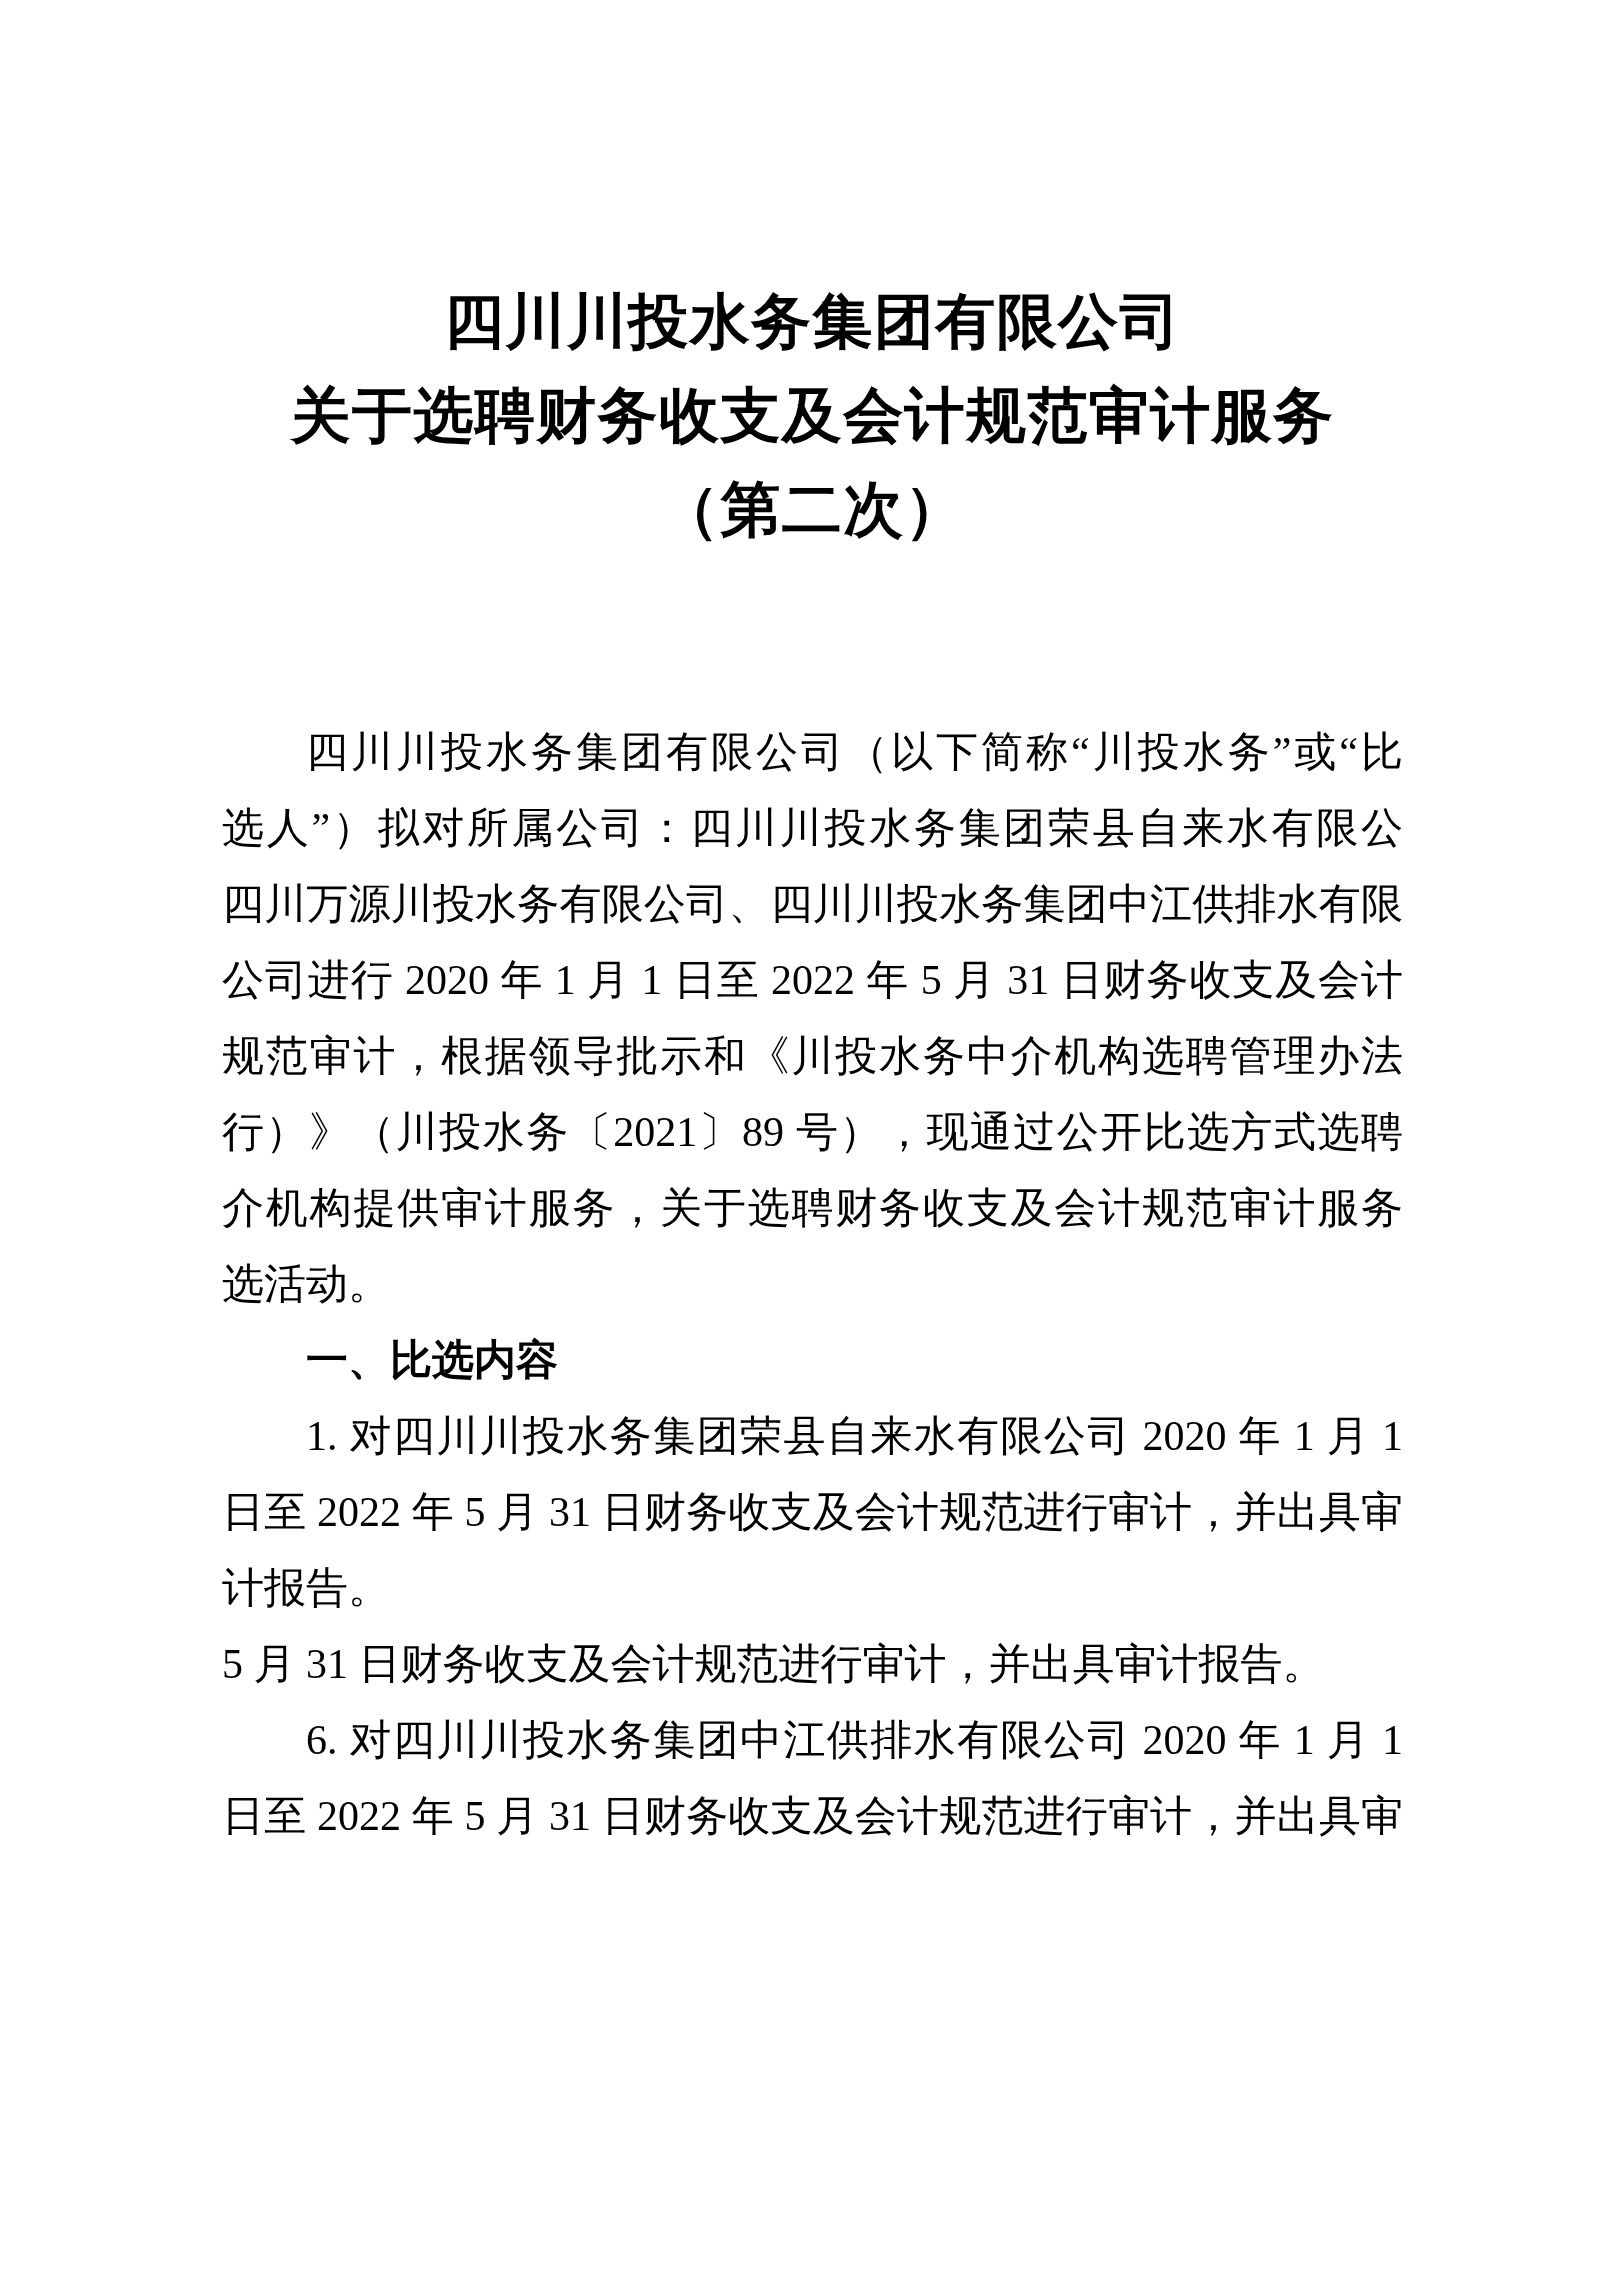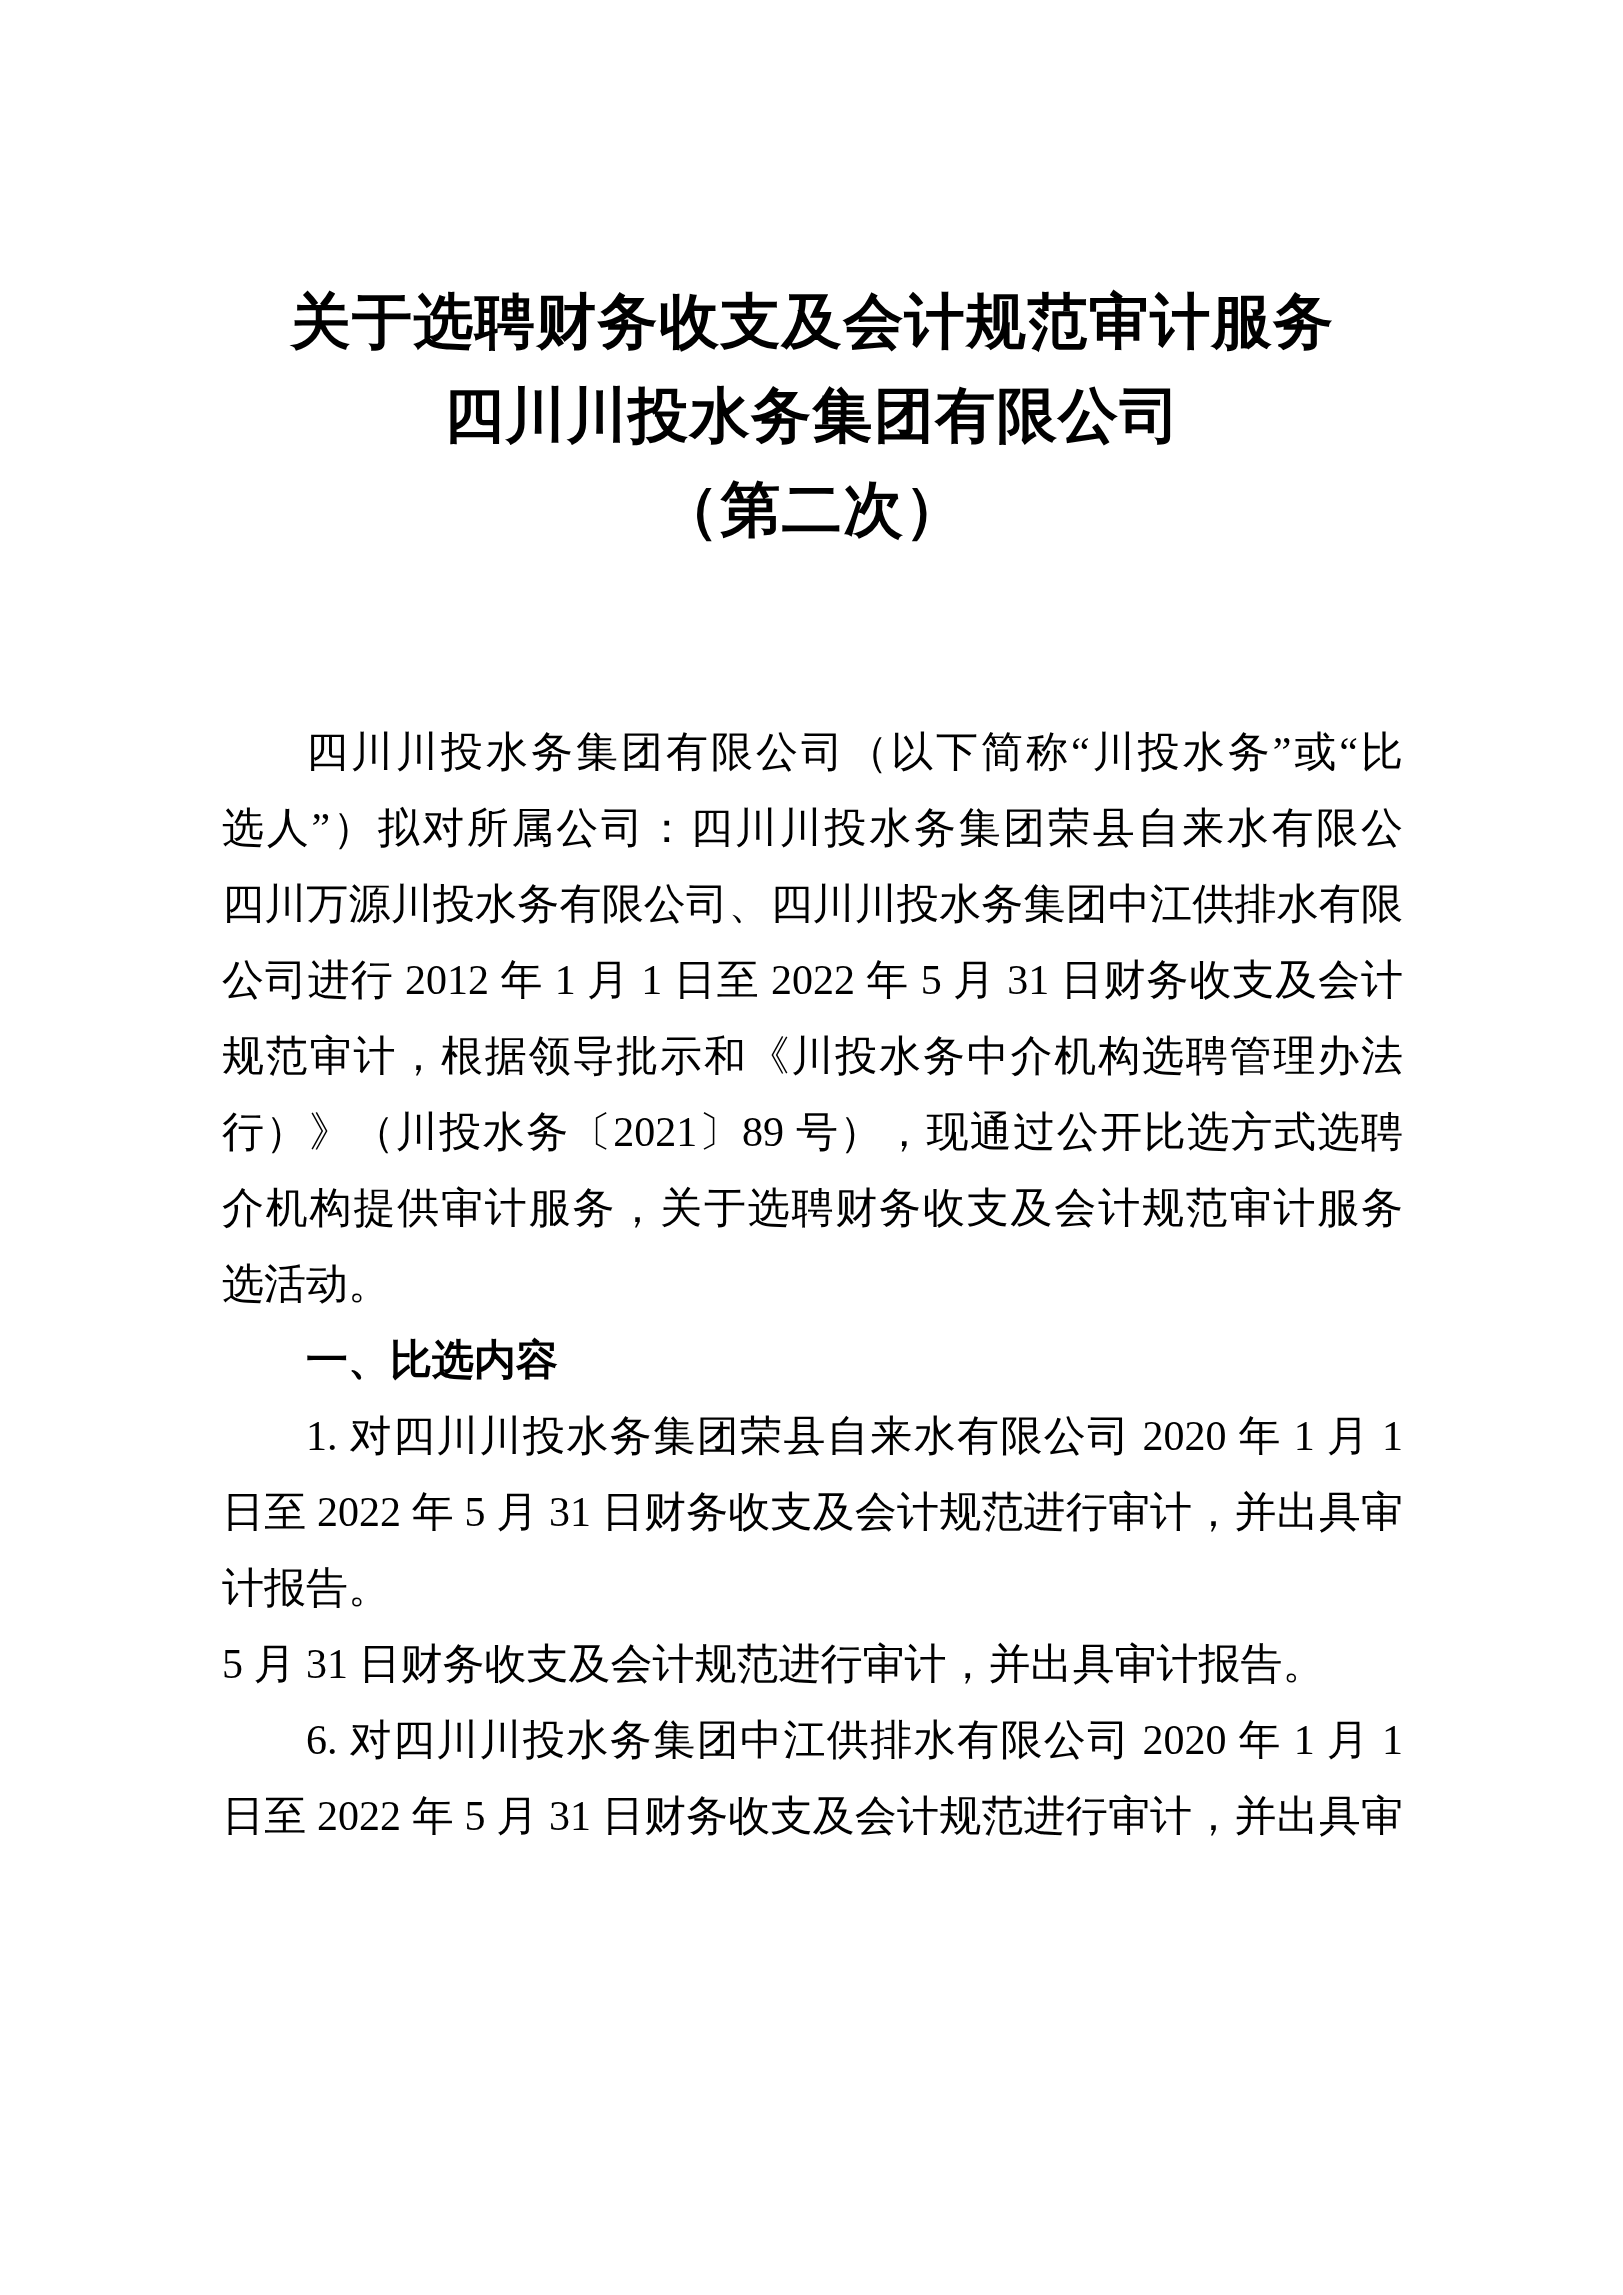--- a/index.html
+++ b/index.html
@@ -56,30 +56,30 @@
     font-family: Liberation Serif, serif;
     font-weight: 700;
   }
 </style>
 </head>
 <body>
 
 <div class="page">
 
   <div class="title-block">
+    <div class="title-line">四川川投水务集团有限公司</div>
     <div class="title-line">关于选聘财务收支及会计规范审计服务</div>
-    <div class="title-line">四川川投水务集团有限公司</div>
     <div class="title-line">（第二次）</div>
   </div>
 
   <div class="body-block">
     <div class="line just indent">四川川投水务集团有限公司（以下简称“川投水务”或“比</div>
     <div class="line just">选人”）拟对所属公司：四川川投水务集团荣县自来水有限公司、</div>
     <div class="line just">四川万源川投水务有限公司、四川川投水务集团中江供排水有限</div>
-    <div class="line just">公司进行 2012 年 1 月 1 日至 2022 年 5 月 31 日财务收支及会计</div>
+    <div class="line just">公司进行 2020 年 1 月 1 日至 2022 年 5 月 31 日财务收支及会计</div>
     <div class="line just">规范审计，根据领导批示和《川投水务中介机构选聘管理办法（试</div>
     <div class="line just">行）》（川投水务〔2021〕89 号），现通过公开比选方式选聘中</div>
     <div class="line just">介机构提供审计服务，关于选聘财务收支及会计规范审计服务</div>
     <div class="line">选活动。</div>
     <div class="line heading indent">一、比选内容</div>
     <div class="line just indent">1. 对四川川投水务集团荣县自来水有限公司 2020 年 1 月 1</div>
     <div class="line just">日至 2022 年 5 月 31 日财务收支及会计规范进行审计，并出具审</div>
     <div class="line">计报告。</div>
     <div class="line">5 月 31 日财务收支及会计规范进行审计，并出具审计报告。</div>
     <div class="line just indent">6. 对四川川投水务集团中江供排水有限公司 2020 年 1 月 1</div>

